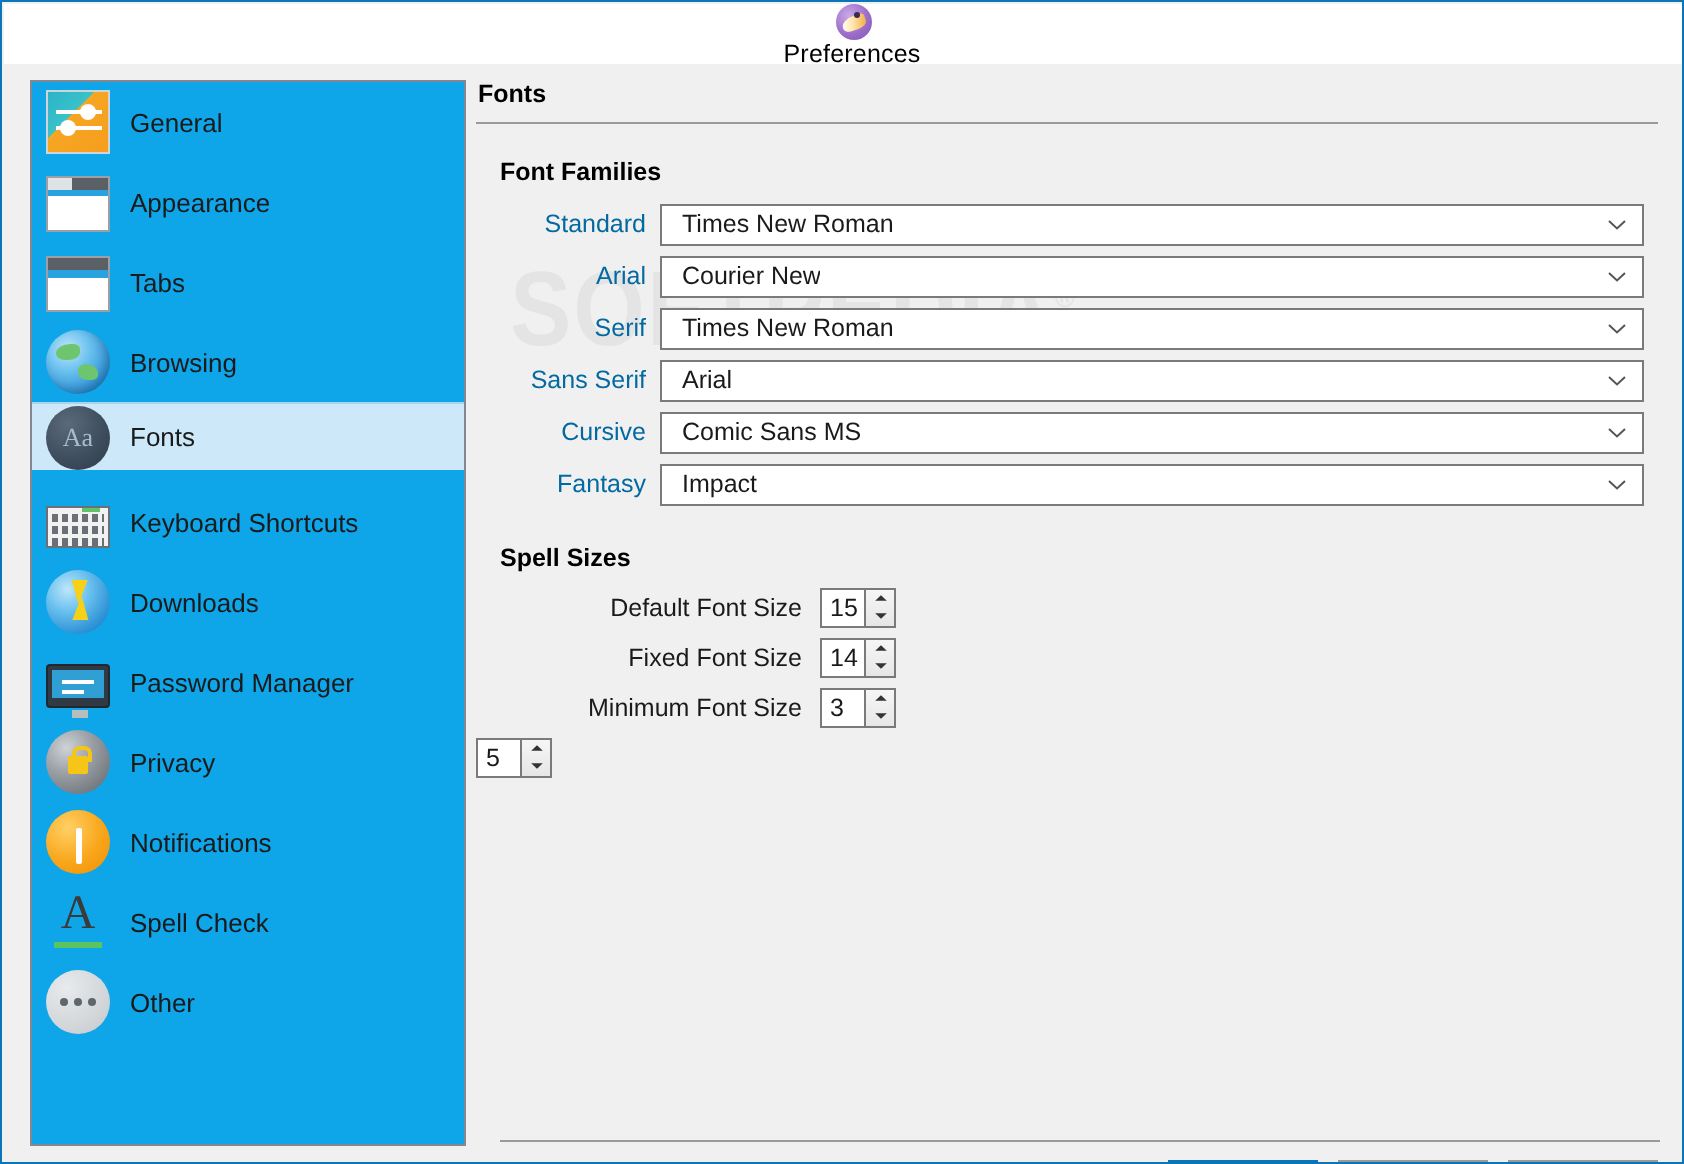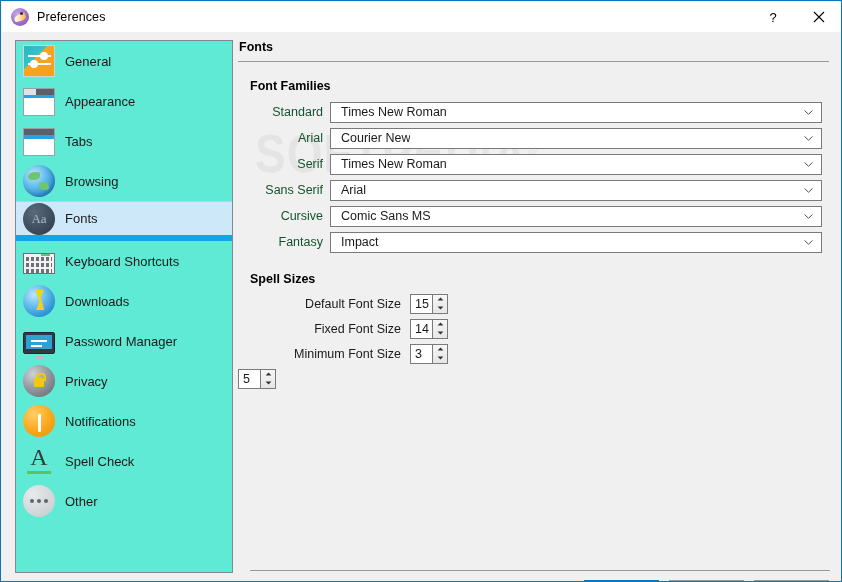--- a/index.html
+++ b/index.html
@@ -24,20 +24,21 @@
 
   
   .titlebar {
     position: absolute;
     left: 1px; top: 1px;
     width: 840px;
     height: 30px;
     background: #ffffff;
     display: flex;
     align-items: center;
+    flex-direction: column;
   }
   .title-icon {
     width: 18px; height: 18px;
     margin-left: 9px;
     border-radius: 50%;
     background: radial-gradient(circle at 35% 32%, #c9a9e8 0%, #9c6ec9 55%, #8055b8 100%);
     position: relative;
     flex: 0 0 auto;
     overflow: hidden;
   }
@@ -90,21 +91,21 @@
     height: 549px;
     background: #f0f0f0;
   }
 
   
   .sidebar {
     position: absolute;
     left: 13px; top: 8px;
     width: 218px;
     height: 533px;
-    background: #5eead4;
+    background: #0ea5e9;
     border: 1px solid #828790;
     box-sizing: border-box;
     overflow: hidden;
   }
   .side-item {
     height: 40px;
     display: flex;
     align-items: center;
     padding-left: 7px;
     box-sizing: border-box;
@@ -420,21 +421,21 @@
   }
   .form-row {
     display: flex;
     align-items: center;
     height: 26px;
   }
   .form-label {
     width: 86px;
     text-align: right;
     font-size: 12.5px;
-    color: #14532d;
+    color: #0369a1;
     padding-right: 7px;
     box-sizing: border-box;
     margin-left: 0px;
   }
   .fam-label { width: 92px; }
 
   .combo {
     position: relative;
     width: 492px;
     height: 21px;

